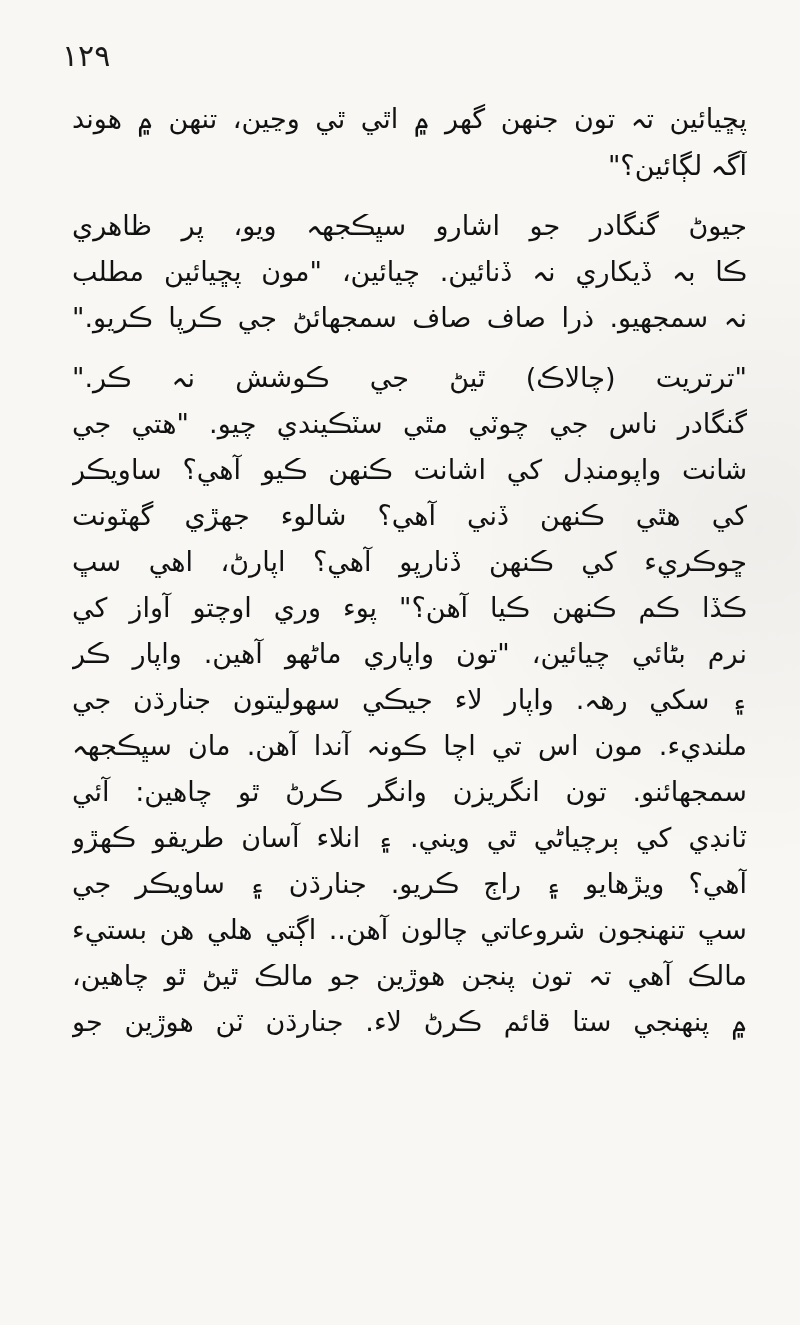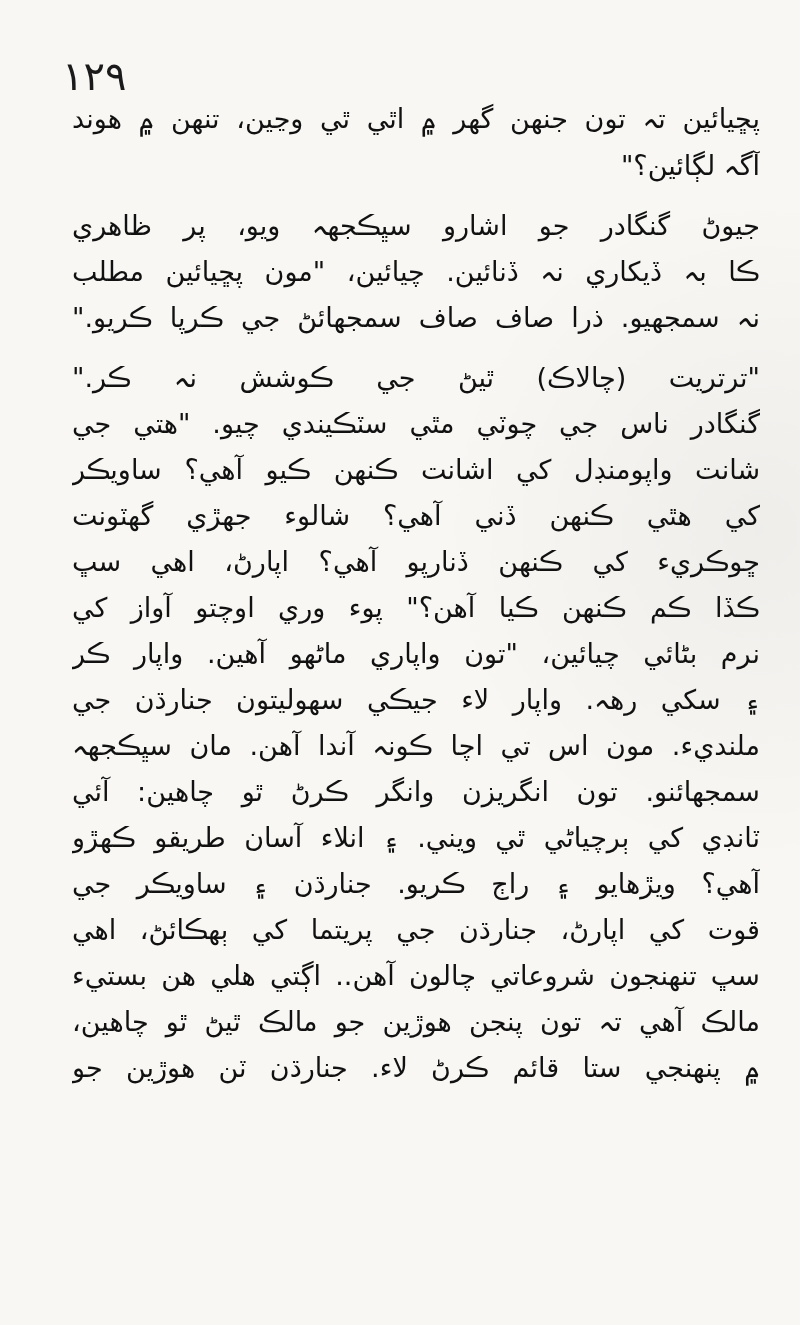--- a/index.html
+++ b/index.html
@@ -19,31 +19,31 @@
     position: absolute;
     left: 0; top: 0;
     width: 800px; height: 1325px;
     background:
       radial-gradient(ellipse at 95% 40%, rgba(0,0,0,0.04), rgba(0,0,0,0) 30%),
       #f8f7f4;
   }
   .page-number {
     position: absolute;
     left: 62px;
-    top: 53px;
-    font-size: 40px;
+    top: 38px;
+    font-size: 30px;
     letter-spacing: 2px;
     direction: ltr;
     color: #1a1a1a;
     text-align: center;
   }
   .body-text {
     position: absolute;
     left: 72px;
-    right: 40px;
+    right: 53px;
     top: 95px;
     direction: rtl;
     text-align: justify;
     font-size: 27px;
     color: #111;
   }
   .line {
     height: 46px;
     line-height: 46px;
     white-space: nowrap;
@@ -87,20 +87,19 @@
       <div class="line full">شانت واپومنڊل کي اشانت ڪنهن ڪيو آهي؟ ساويڪر</div>
       <div class="line full">کي هٿي ڪنهن ڏني آهي؟ شالوء جهڙي گهٽونت</div>
       <div class="line full">ڇوڪريء کي ڪنهن ڏنارپو آهي؟ اپارڻ، اهي سڀ</div>
       <div class="line full">ڪڏا ڪم ڪنهن ڪيا آهن؟" پوء وري اوچتو آواز کي</div>
       <div class="line full">نرم بڻائي چيائين، "تون واپاري ماڻهو آهين. واپار ڪر</div>
       <div class="line full">۽ سکي رهہ. واپار لاء جيڪي سهوليتون جنارڌن جي</div>
       <div class="line full">ملنديء. مون اس تي اچا ڪونہ آندا آهن. مان سڀڪجهہ</div>
       <div class="line full">سمجهائنو. تون انگريزن وانگر ڪرڻ ٿو چاهين: آئي</div>
       <div class="line full">ٽانڊي کي ٻرچياڻي ٿي ويني. ۽ انلاء آسان طريقو ڪهڙو</div>
       <div class="line full">آهي؟ ويڙهايو ۽ راڄ ڪريو. جنارڌن ۽ ساويڪر جي</div>
-      <div class="line full">قوت کي اپارڻ، جنارڌن جي پريتما کي ٻهڪائڻ، اهي</div>
       <div class="line full">سڀ تنهنجون شروعاتي چالون آهن.. اڳتي هلي هن بستيء</div>
       <div class="line full">مالڪ آهي تہ تون پنجن هوڙين جو مالڪ ٿيڻ ٿو چاهين،</div>
       <div class="line full">۾ پنهنجي ستا قائم ڪرڻ لاء. جنارڌن ٽن هوڙين جو</div>
     </div>
 
   </div>
 </div>
 
 </body></html>

